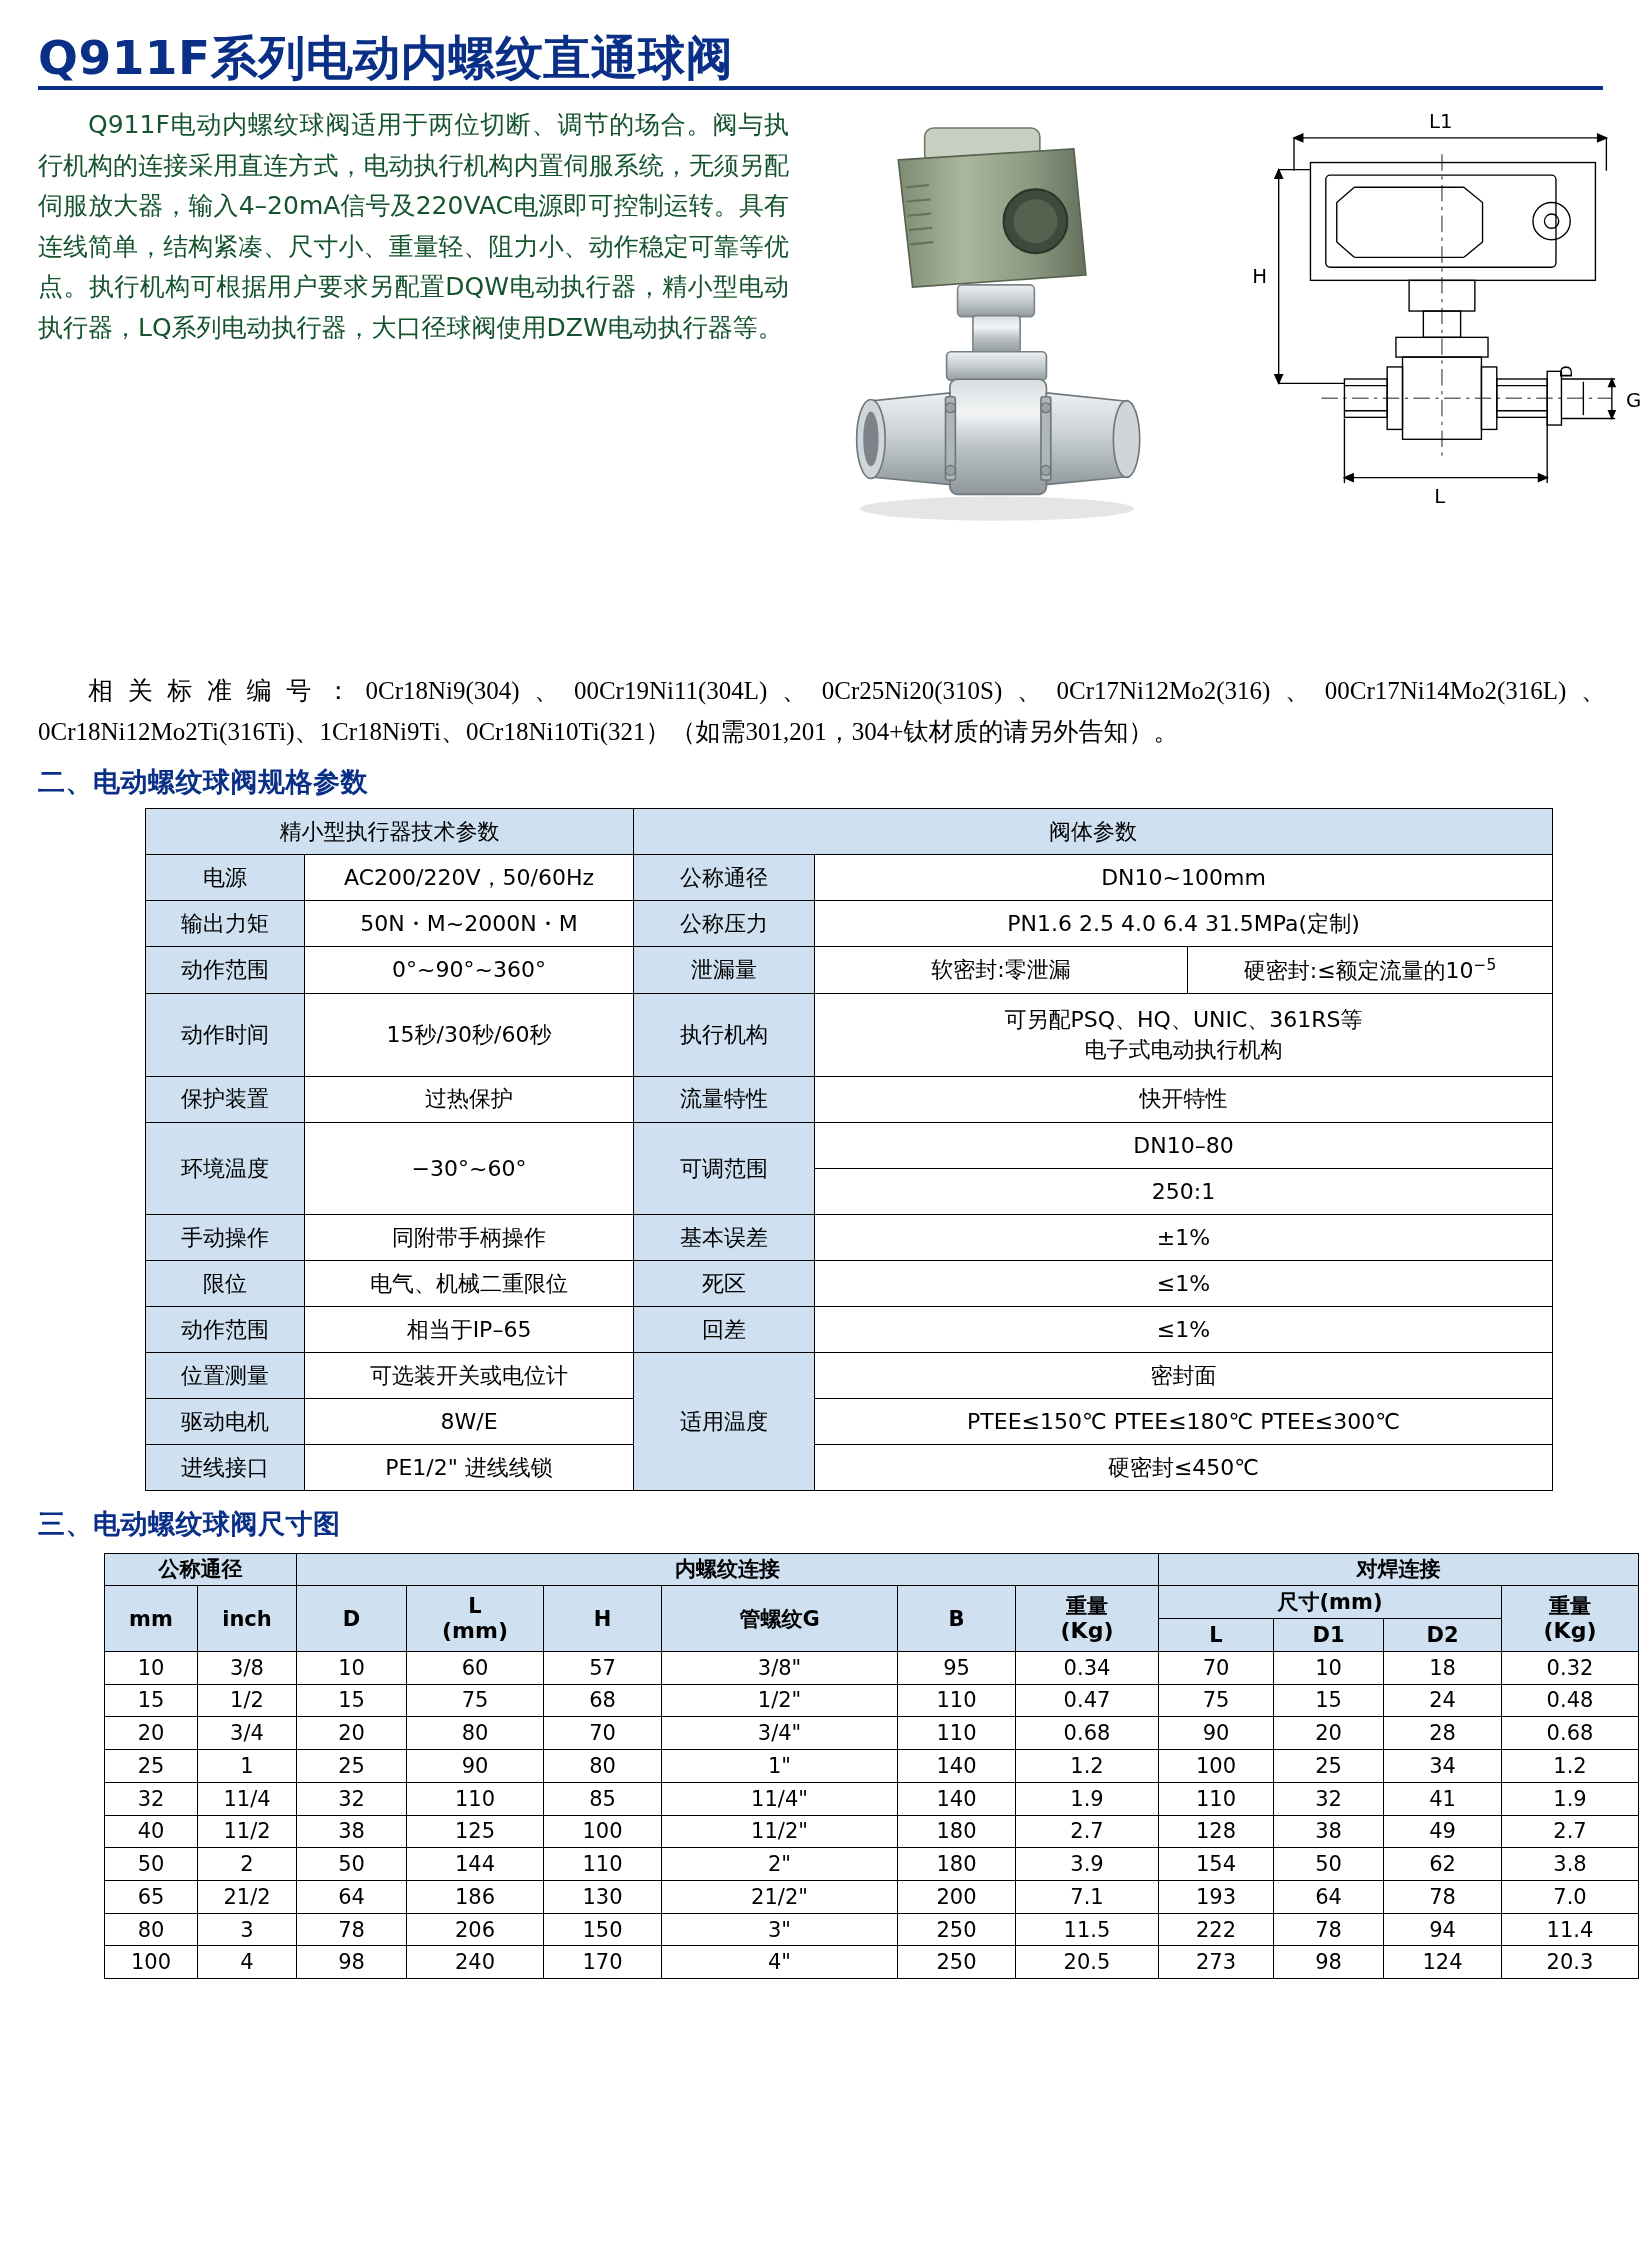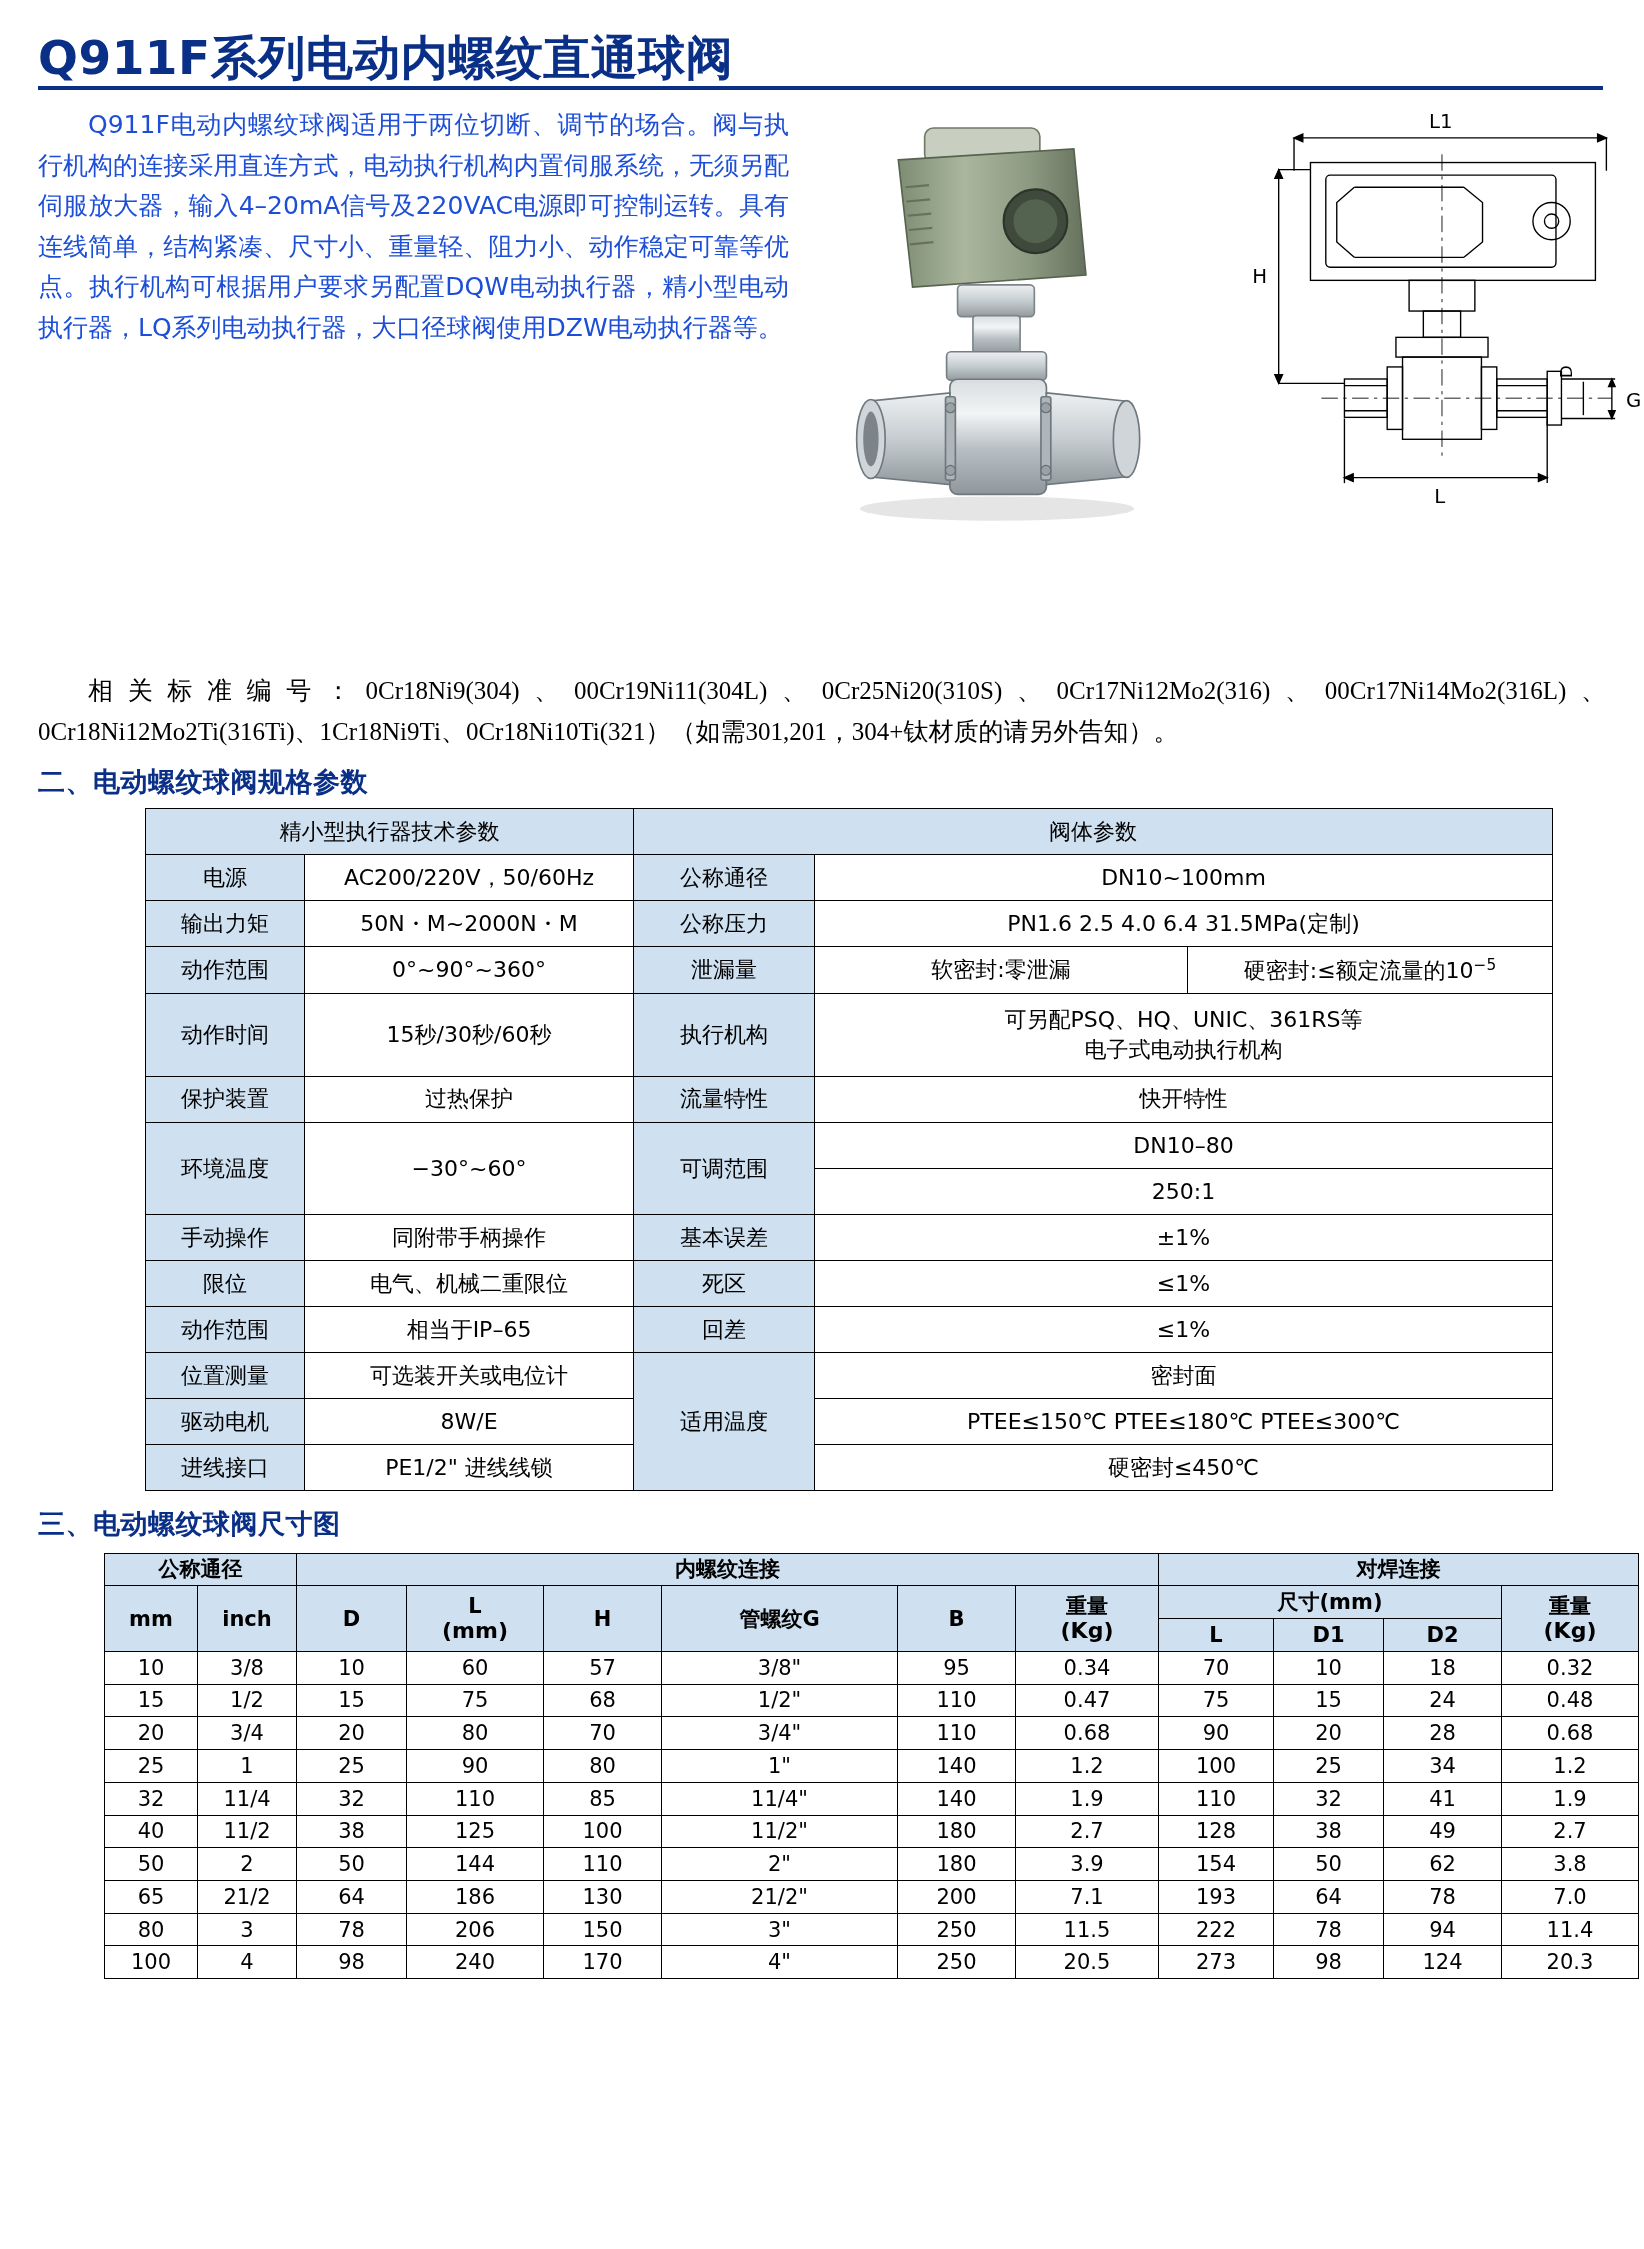--- a/index.html
+++ b/index.html
@@ -49,21 +49,21 @@
   
   .intro-wrap {
     position: relative;
     min-height: 565px;
   }
   .intro-text {
     width: 751px;
     font-size: 25px;
     line-height: 1.62;
     text-align: justify;
-    color: #1d4ed8;
+    color: #14532d;
   }
   .intro-text p { margin: 0; }
   .indent { text-indent: 50px; }
 
   .std-text {
     font-size: 25px;
     line-height: 1.62;
     text-align: justify;
     width: 1568px;
     margin-top: 1.1px;

